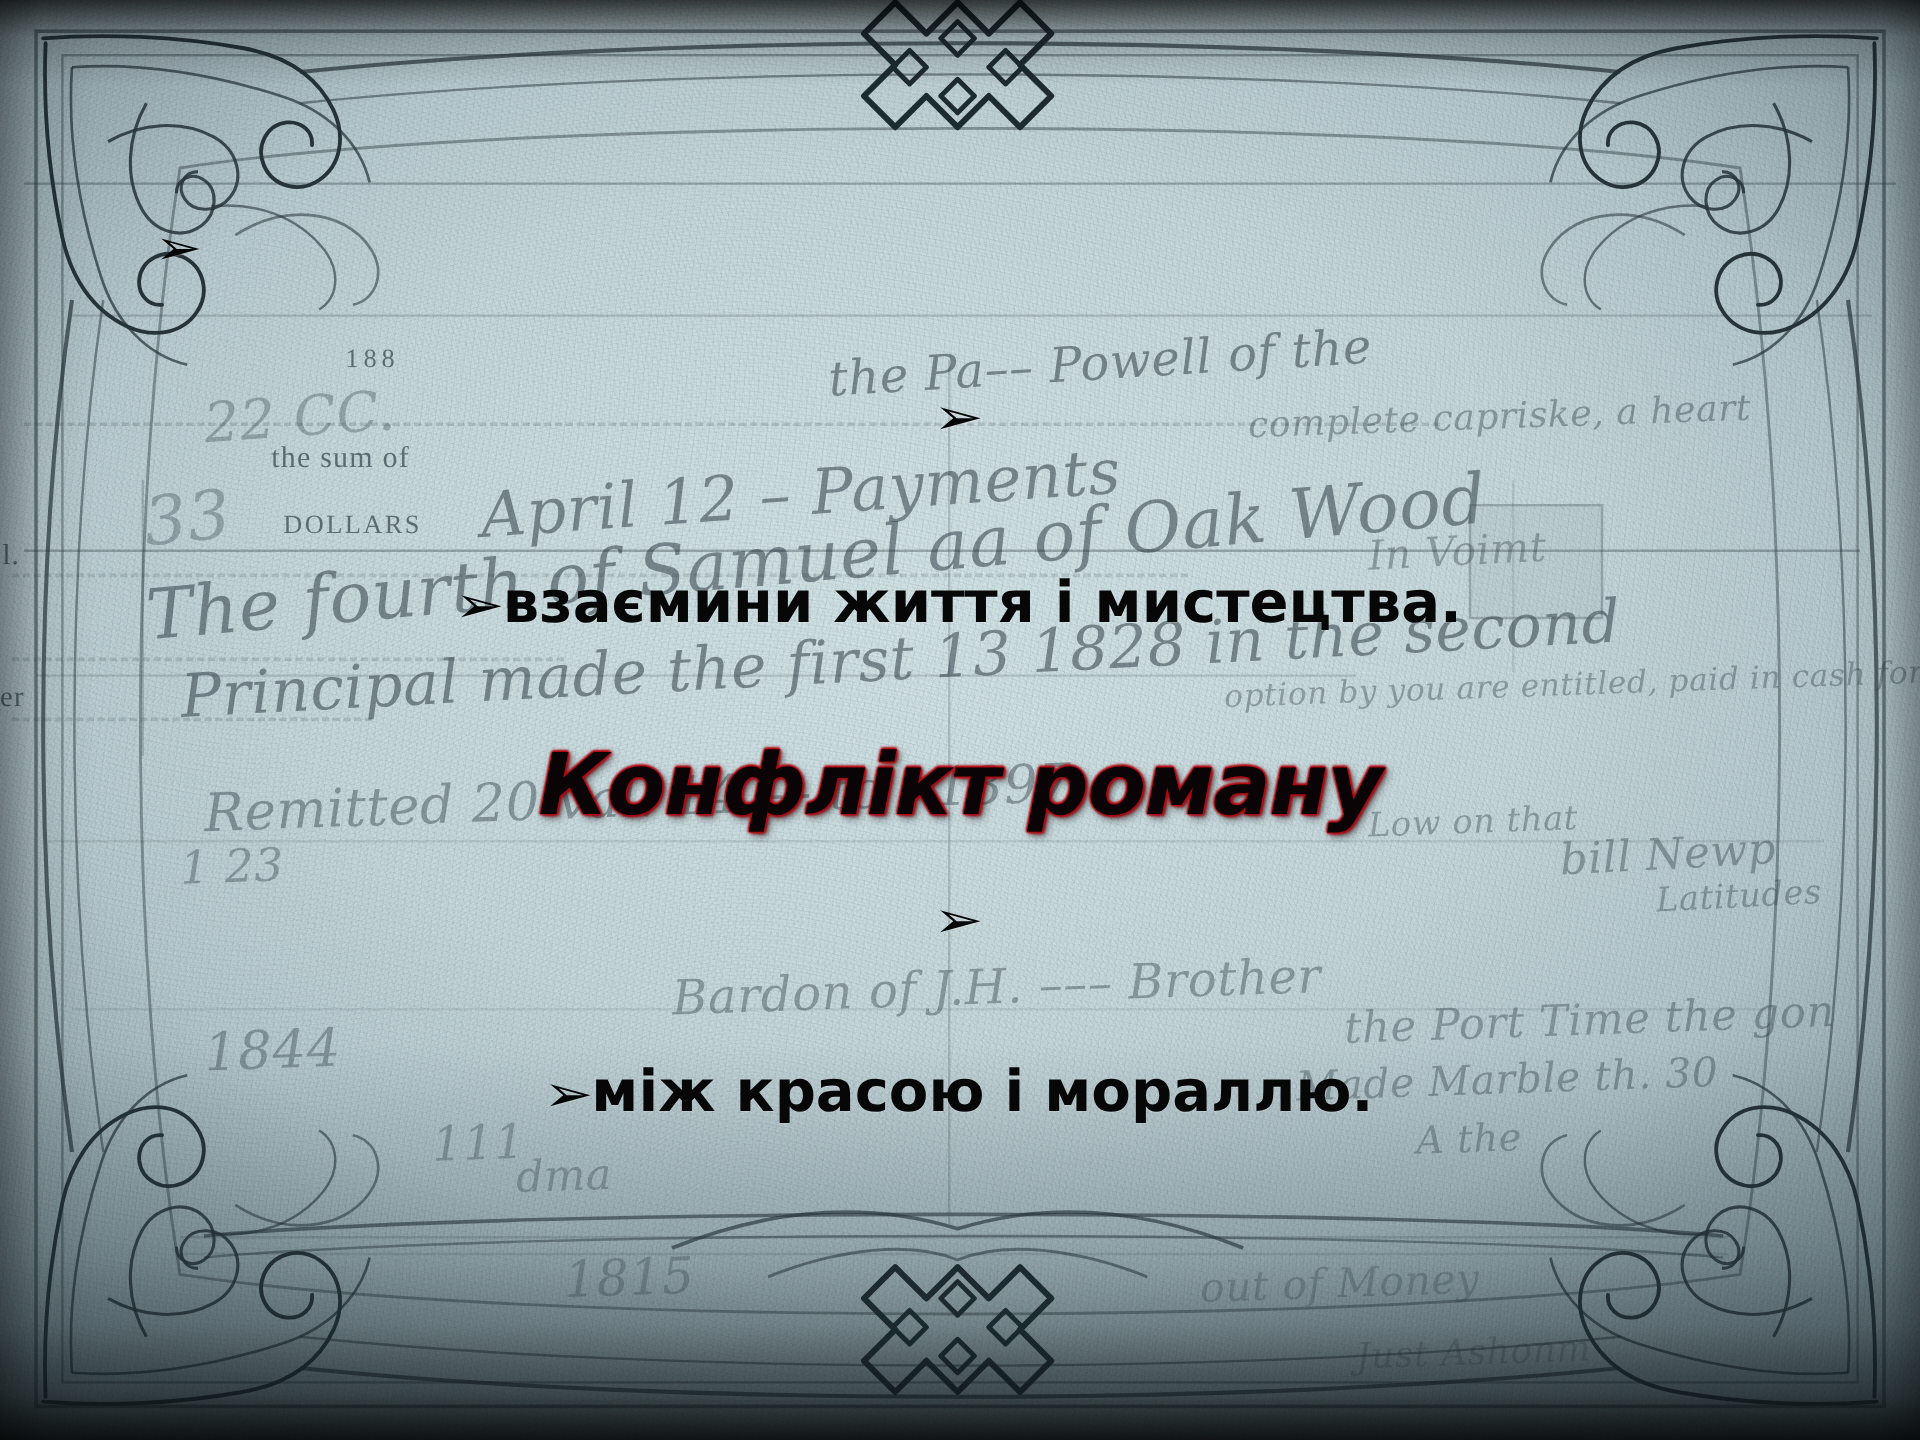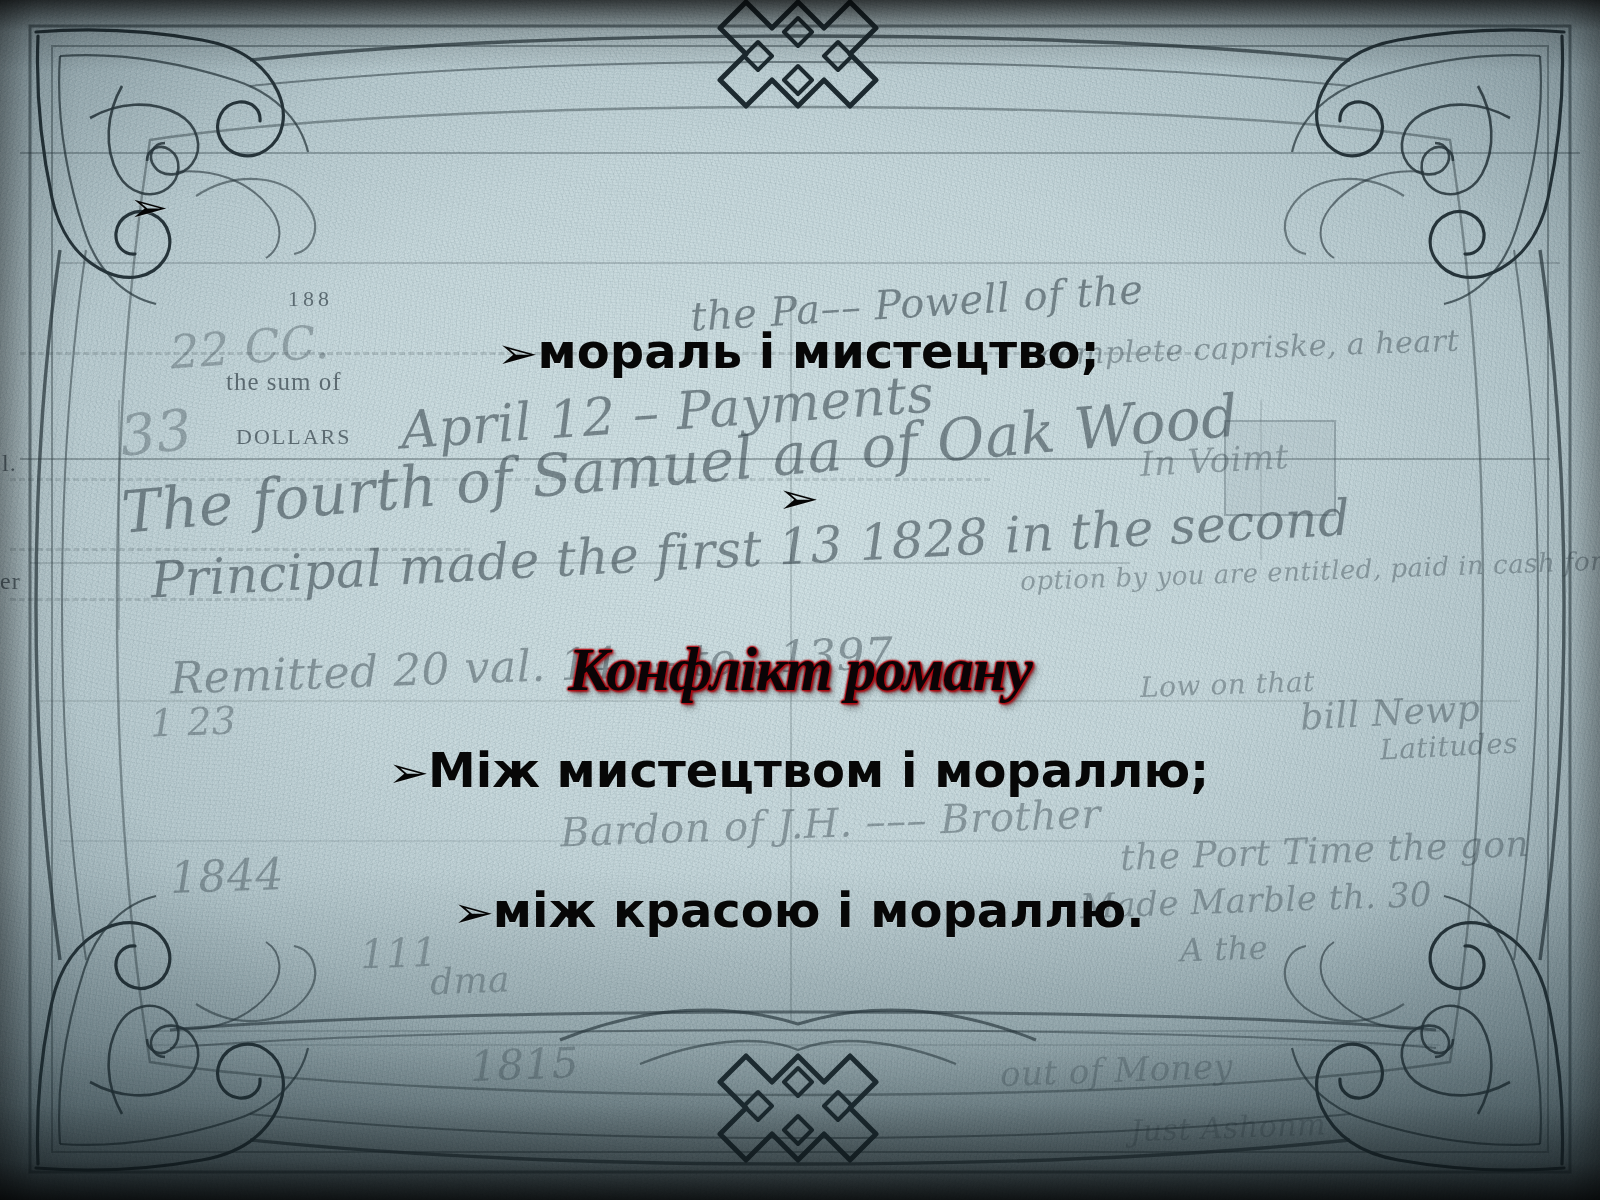--- a/index.html
+++ b/index.html
@@ -148,21 +148,21 @@
     text-shadow:
       0 0 1px #c00c14,
       1px 0 2px #b3060f,
       -1px 0 2px #b3060f,
       0 1px 2px #b3060f,
       0 -1px 2px #b3060f,
       2px 2px 3px rgba(140,6,12,.85),
       3px 4px 7px rgba(0,0,0,.55);
   }
   #heading-problems { top: 56px; font-size: 92px; }
-  #heading-conflict { top: 598px; font-size: 61px; font-family: Liberation Serif, serif; }
+  #heading-conflict { top: 570px; font-size: 71px; }
 
   .bullet-line {
     position: absolute;
     left: 0;
     width: 100%;
     font-family: "DejaVu Sans", sans-serif;
     font-weight: 700;
     color: #070707;
     line-height: 1.05;
     white-space: nowrap;
@@ -350,32 +350,31 @@
 
   <div class="content">
 
 
     <div class="bullet-line" id="bullet-1">
       <span class="marker">➢</span>
     </div>
 
     <div class="bullet-line" id="bullet-2">
       <span class="marker">➢</span>
-      <span class="btext">мораль і мистецтво;</span>
     </div>
 
     <div class="bullet-line" id="bullet-3">
       <span class="marker">➢</span>
+      <span class="btext">взаємини життя і мистецтва.</span>
     </div>
 
     <h1 class="heading" id="heading-conflict">Конфлікт роману</h1>
 
     <div class="bullet-line" id="bullet-4">
       <span class="marker">➢</span>
-      <span class="btext">Між мистецтвом і мораллю;</span>
     </div>
 
     <div class="bullet-line" id="bullet-5">
       <span class="marker">➢</span>
       <span class="btext">між красою і мораллю.</span>
     </div>
 
   </div>
 </div>
 

